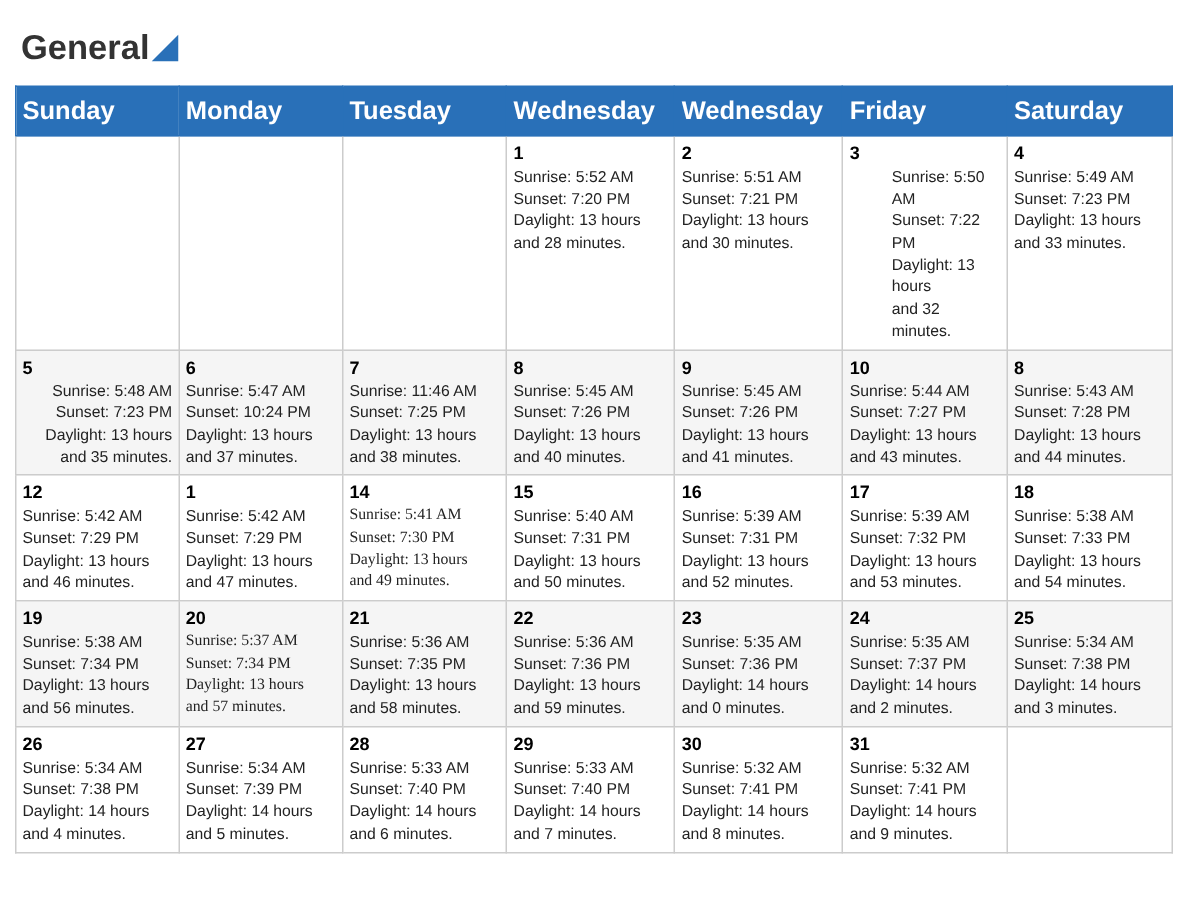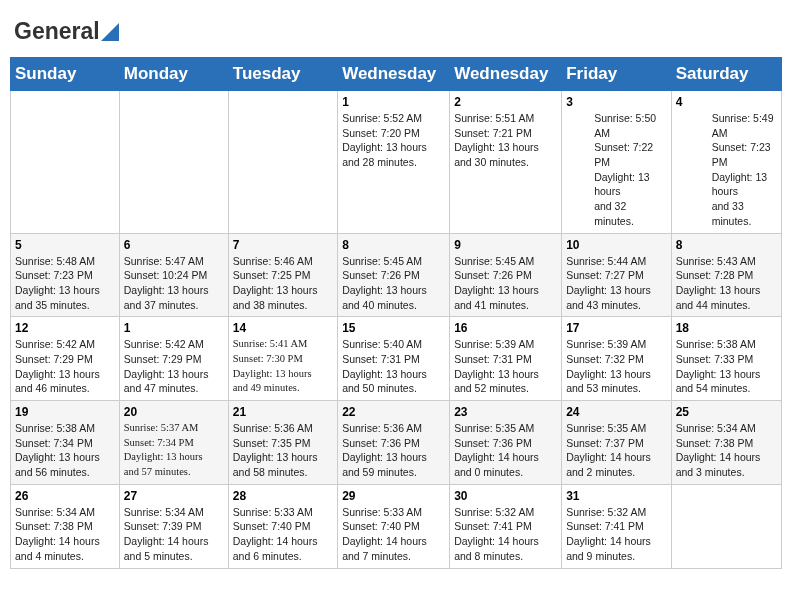--- a/index.html
+++ b/index.html
@@ -130,44 +130,44 @@
         </td>
         <td>
           <span class="day-num">3</span>
           <div class="day-info" style="white-space: pre-line; margin-left: 28px;">Sunrise: 5:50 AM
 Sunset: 7:22 PM
 Daylight: 13 hours
 and 32 minutes.</div>
         </td>
         <td>
           <span class="day-num">4</span>
-          <div class="day-info" style="white-space: pre-line; margin-left: 36px;">Sunrise: 5:49 AM
+          <div class="day-info" style="white-space: pre-line;">Sunrise: 5:49 AM
 Sunset: 7:23 PM
 Daylight: 13 hours
 and 33 minutes.</div>
         </td>
       </tr>
       <tr>
         <td>
           <span class="day-num">5</span>
-          <div class="day-info" style="white-space: pre-line;">Sunrise: 5:48 AM
+          <div class="day-info" style="white-space: pre-line; text-align: right;">Sunrise: 5:48 AM
 Sunset: 7:23 PM
 Daylight: 13 hours
 and 35 minutes.</div>
         </td>
         <td>
           <span class="day-num">6</span>
           <div class="day-info" style="white-space: pre-line;">Sunrise: 5:47 AM
 Sunset: 10:24 PM
 Daylight: 13 hours
 and 37 minutes.</div>
         </td>
         <td>
           <span class="day-num">7</span>
-          <div class="day-info" style="white-space: pre-line;">Sunrise: 5:46 AM
+          <div class="day-info" style="white-space: pre-line;">Sunrise: 11:46 AM
 Sunset: 7:25 PM
 Daylight: 13 hours
 and 38 minutes.</div>
         </td>
         <td>
           <span class="day-num">8</span>
           <div class="day-info" style="white-space: pre-line;">Sunrise: 5:45 AM
 Sunset: 7:26 PM
 Daylight: 13 hours
 and 40 minutes.</div>

